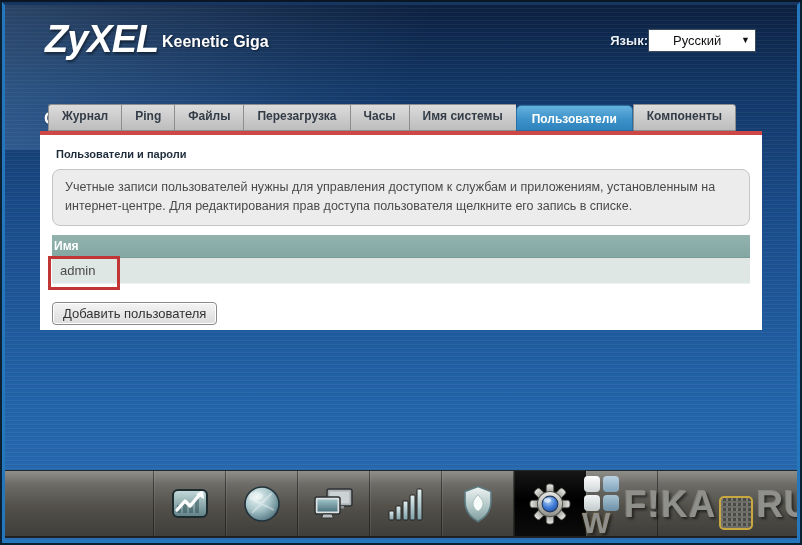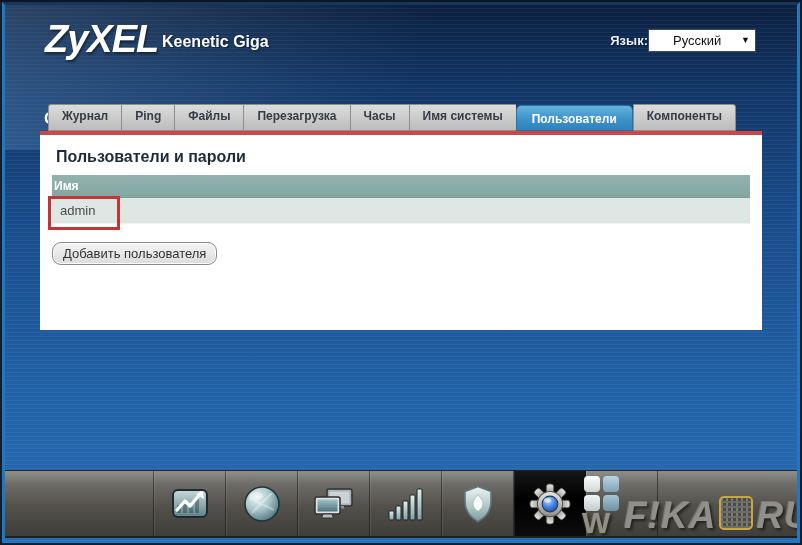--- a/index.html
+++ b/index.html
@@ -32,33 +32,33 @@
     border:1px solid #8e8e8e;border-right:none;cursor:pointer;box-sizing:border-box;white-space:nowrap;}
   .tab:first-child{border-top-left-radius:3px;}
   .tab:last-child{border-right:1px solid #8e8e8e;border-top-right-radius:3px;}
   .tab.active{height:26px;line-height:26px;color:#fff;font-weight:bold;
     background:linear-gradient(to bottom,#66b2de 0%,#3c92c9 55%,#2f83bd 100%);
     border:1px solid #2a6fa3;border-radius:5px 5px 0 0;padding:0 15px;}
   .redline{position:absolute;left:40px;top:131px;width:722px;height:4px;background:#ce4747;z-index:4;}
   
   .panel{position:absolute;left:40px;top:135px;width:722px;height:195px;background:#fff;
     box-sizing:border-box;padding:11px 12px 0 12px;z-index:3;}
-  .panel-title{font-size:16px;font-weight:bold;color:#1d2b3a;margin:2px 4px 9px 4px;}
+  .panel-title{font-size:11px;font-weight:bold;color:#1d2b3a;margin:2px 4px 9px 4px;}
   .infobox{background:#ececec;border:1px solid #c5c5c5;border-radius:8px;padding:8px 12px;
     font-size:12.5px;color:#4a4a4a;line-height:1.55;}
   .user-table{margin-top:9px;border-collapse:collapse;width:100%;}
   .user-table th{background:linear-gradient(to bottom,#93b2ae 0%,#83a7a2 100%);color:#fff;
     font-size:12px;font-weight:bold;text-align:left;padding:4px 2px;border-bottom:1px solid #7a9c97;}
   .user-table td{background:#dee7e3;color:#4a4a4a;font-size:13px;padding:5px 8px;
     border-bottom:1px solid #eef3f1;cursor:pointer;position:relative;}
   .annotation{position:absolute;left:-4px;top:-2px;width:66px;height:28px;
     border:3px solid #c23535;z-index:6;pointer-events:none;}
   .add-btn{margin-top:18px;display:inline-block;
     background:linear-gradient(to bottom,#f4f4f4 0%,#dcdcdc 100%);
-    border:1px solid #8a8a8a;border-radius:9px;box-shadow:inset 0 0 0 1px #fff;
+    border:1px solid #8a8a8a;border-radius:4px;box-shadow:inset 0 0 0 1px #fff;
     font-family:"Liberation Sans",sans-serif;font-size:13px;color:#333;padding:3px 10px;cursor:pointer;}
   
   .toolbar{position:absolute;left:2px;right:2px;top:470px;height:68px;z-index:55;
     background:linear-gradient(to bottom,#8f8f8a 0%,#6e6c68 20%,#525049 55%,#403e3b 100%);
     border-top:1px solid #23262c;border-bottom:2px solid #1e2022;box-sizing:border-box;}
   .tb-cells{position:absolute;left:151px;top:0;height:100%;display:flex;}
   .tb-cell{width:71px;height:100%;display:flex;align-items:center;justify-content:center;
     border-right:1px solid rgba(15,15,15,0.5);box-shadow:inset 1px 0 0 rgba(255,255,255,0.08);cursor:pointer;}
   .tb-cell:first-child{border-left:1px solid rgba(15,15,15,0.5);}
   .tb-cell.active{background:linear-gradient(to bottom,#161616 0%,#000 45%,#0c0c0c 100%);}
@@ -69,21 +69,21 @@
   .wm-stack{position:relative;width:44px;height:62px;}
   .wm-grid{position:absolute;left:4px;top:2px;display:grid;grid-template-columns:16px 16px;gap:3px;}
   .wm-grid div{width:16px;height:16px;border-radius:4px;}
   .wm-sq1{background:linear-gradient(to bottom,#fdfdfd,#cfd6d8);}
   .wm-sq2{background:linear-gradient(to bottom,#bcd3e2,#7fa3ba);}
   .wm-sq3{background:linear-gradient(to bottom,#f2f5f5,#c2cacc);}
   .wm-sq4{background:linear-gradient(to bottom,#a9c4d4,#6c90a6);}
   .wm-w{position:absolute;left:2px;bottom:-4px;font-size:30px;font-weight:800;color:#8f8f8c;
     text-shadow:2px 2px 3px rgba(0,0,0,0.55),0 0 2px rgba(201,169,63,0.55);}
   .wm-text{font-size:37px;font-weight:800;color:#8f8f8c;letter-spacing:1px;line-height:1;
-    margin-bottom:2px;text-shadow:2px 2px 3px rgba(0,0,0,0.55),-1px -1px 0 rgba(255,255,255,0.22);font-style:italic;}
+    margin-bottom:13px;text-shadow:2px 2px 3px rgba(0,0,0,0.55),-1px -1px 0 rgba(255,255,255,0.22);}
   .wm-qr{width:30px;height:30px;margin:0 3px 6px 3px;border:2px solid #c9a93f;border-radius:5px;
     background-color:#4a4a46;
     background-image:repeating-linear-gradient(0deg,#6e6e68 0 2px,transparent 2px 5px),
       repeating-linear-gradient(90deg,#7a7a72 0 2px,transparent 2px 5px);}
 </style>
 </head>
 <body>
 
 <div class="screen">
   <div class="stripes"></div>
@@ -107,20 +107,21 @@
     <div class="tab">Перезагрузка</div>
     <div class="tab">Часы</div>
     <div class="tab">Имя системы</div>
     <div class="tab active">Пользователи</div>
     <div class="tab">Компоненты</div>
   </div>
   <div class="redline"></div>
 
   <div class="panel">
     <div class="panel-title">Пользователи и пароли</div>
+    <div class="infobox">Учетные записи пользователей нужны для управления доступом к службам и приложениям, установленным на интернет-центре. Для редактирования прав доступа пользователя щелкните его запись в списке.</div>
     <table class="user-table">
       <thead>
         <tr>
             <th>Имя</th>
           </tr>
       </thead>
       <tbody>
         <tr>
           <td>
             <span>admin</span>

